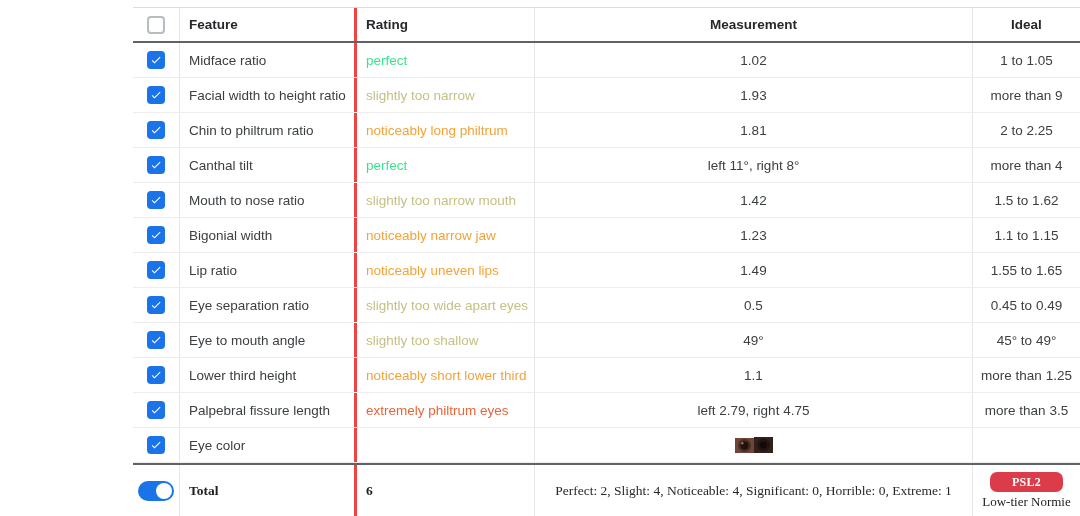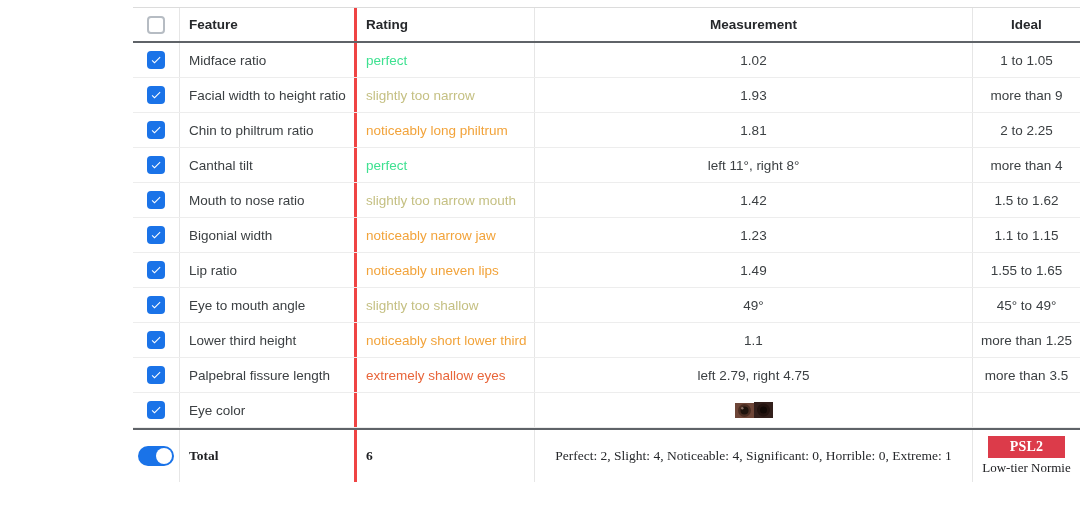--- a/index.html
+++ b/index.html
@@ -49,22 +49,22 @@
   }
   .toggle.on { background:#1a73e8; }
   .toggle .knob {
     position:absolute; top:2px; right:2px; width:16px; height:16px;
     border-radius:50%; background:#ffffff;
   }
   
   .tier-box { display:flex; flex-direction:column; align-items:center; justify-content:center; gap:2px; }
   .badge {
     display:inline-block; background:#dc3b4a; color:#ffffff;
-    font-size:14px; font-weight:700; line-height:1;
-    padding:4px 22px; border-radius:0; letter-spacing:.2px;
+    font-size:12px; font-weight:700; line-height:1;
+    padding:4px 22px; border-radius:7px; letter-spacing:.2px;
   }
   .tier-label { font-size:13px; color:#202124; }
   .summary { width:100%; text-align:center; color:#26282b; }
   .eye-swatch { display:block; }
 </style>
 </head>
 <body>
 
 <div class="page">
   <div class="tbl">
@@ -171,20 +171,33 @@
         <div class="cell c-ideal">1.55 to 1.65</div>
       </div>
       <div class="row">
         <div class="cell c-check">
           <div class="checkbox checked">
             <svg viewBox="0 0 24 24" width="12" height="12">
               <path d="M9 16.2 4.8 12l-1.4 1.4L9 19 21 7l-1.4-1.4z" fill="#fff"></path>
             </svg>
           </div>
         </div>
+        <div class="cell c-feature">Eye separation ratio</div>
+        <div class="cell c-rating slight">slightly too wide apart eyes</div>
+        <div class="cell c-meas">0.5</div>
+        <div class="cell c-ideal">0.45 to 0.49</div>
+      </div>
+      <div class="row">
+        <div class="cell c-check">
+          <div class="checkbox checked">
+            <svg viewBox="0 0 24 24" width="12" height="12">
+              <path d="M9 16.2 4.8 12l-1.4 1.4L9 19 21 7l-1.4-1.4z" fill="#fff"></path>
+            </svg>
+          </div>
+        </div>
         <div class="cell c-feature">Eye to mouth angle</div>
         <div class="cell c-rating slight">slightly too shallow</div>
         <div class="cell c-meas">49°</div>
         <div class="cell c-ideal">45° to 49°</div>
       </div>
       <div class="row">
         <div class="cell c-check">
           <div class="checkbox checked">
             <svg viewBox="0 0 24 24" width="12" height="12">
               <path d="M9 16.2 4.8 12l-1.4 1.4L9 19 21 7l-1.4-1.4z" fill="#fff"></path>
@@ -198,21 +211,21 @@
       </div>
       <div class="row">
         <div class="cell c-check">
           <div class="checkbox checked">
             <svg viewBox="0 0 24 24" width="12" height="12">
               <path d="M9 16.2 4.8 12l-1.4 1.4L9 19 21 7l-1.4-1.4z" fill="#fff"></path>
             </svg>
           </div>
         </div>
         <div class="cell c-feature">Palpebral fissure length</div>
-        <div class="cell c-rating extreme">extremely shallow eyes</div>
+        <div class="cell c-rating extreme">extremely philtrum eyes</div>
         <div class="cell c-meas">left 2.79, right 4.75</div>
         <div class="cell c-ideal">more than 3.5</div>
       </div>
 
     <div class="row">
       <div class="cell c-check">
         <div class="checkbox checked">
           <svg viewBox="0 0 24 24" width="12" height="12">
               <path d="M9 16.2 4.8 12l-1.4 1.4L9 19 21 7l-1.4-1.4z" fill="#fff"></path>
             </svg>

